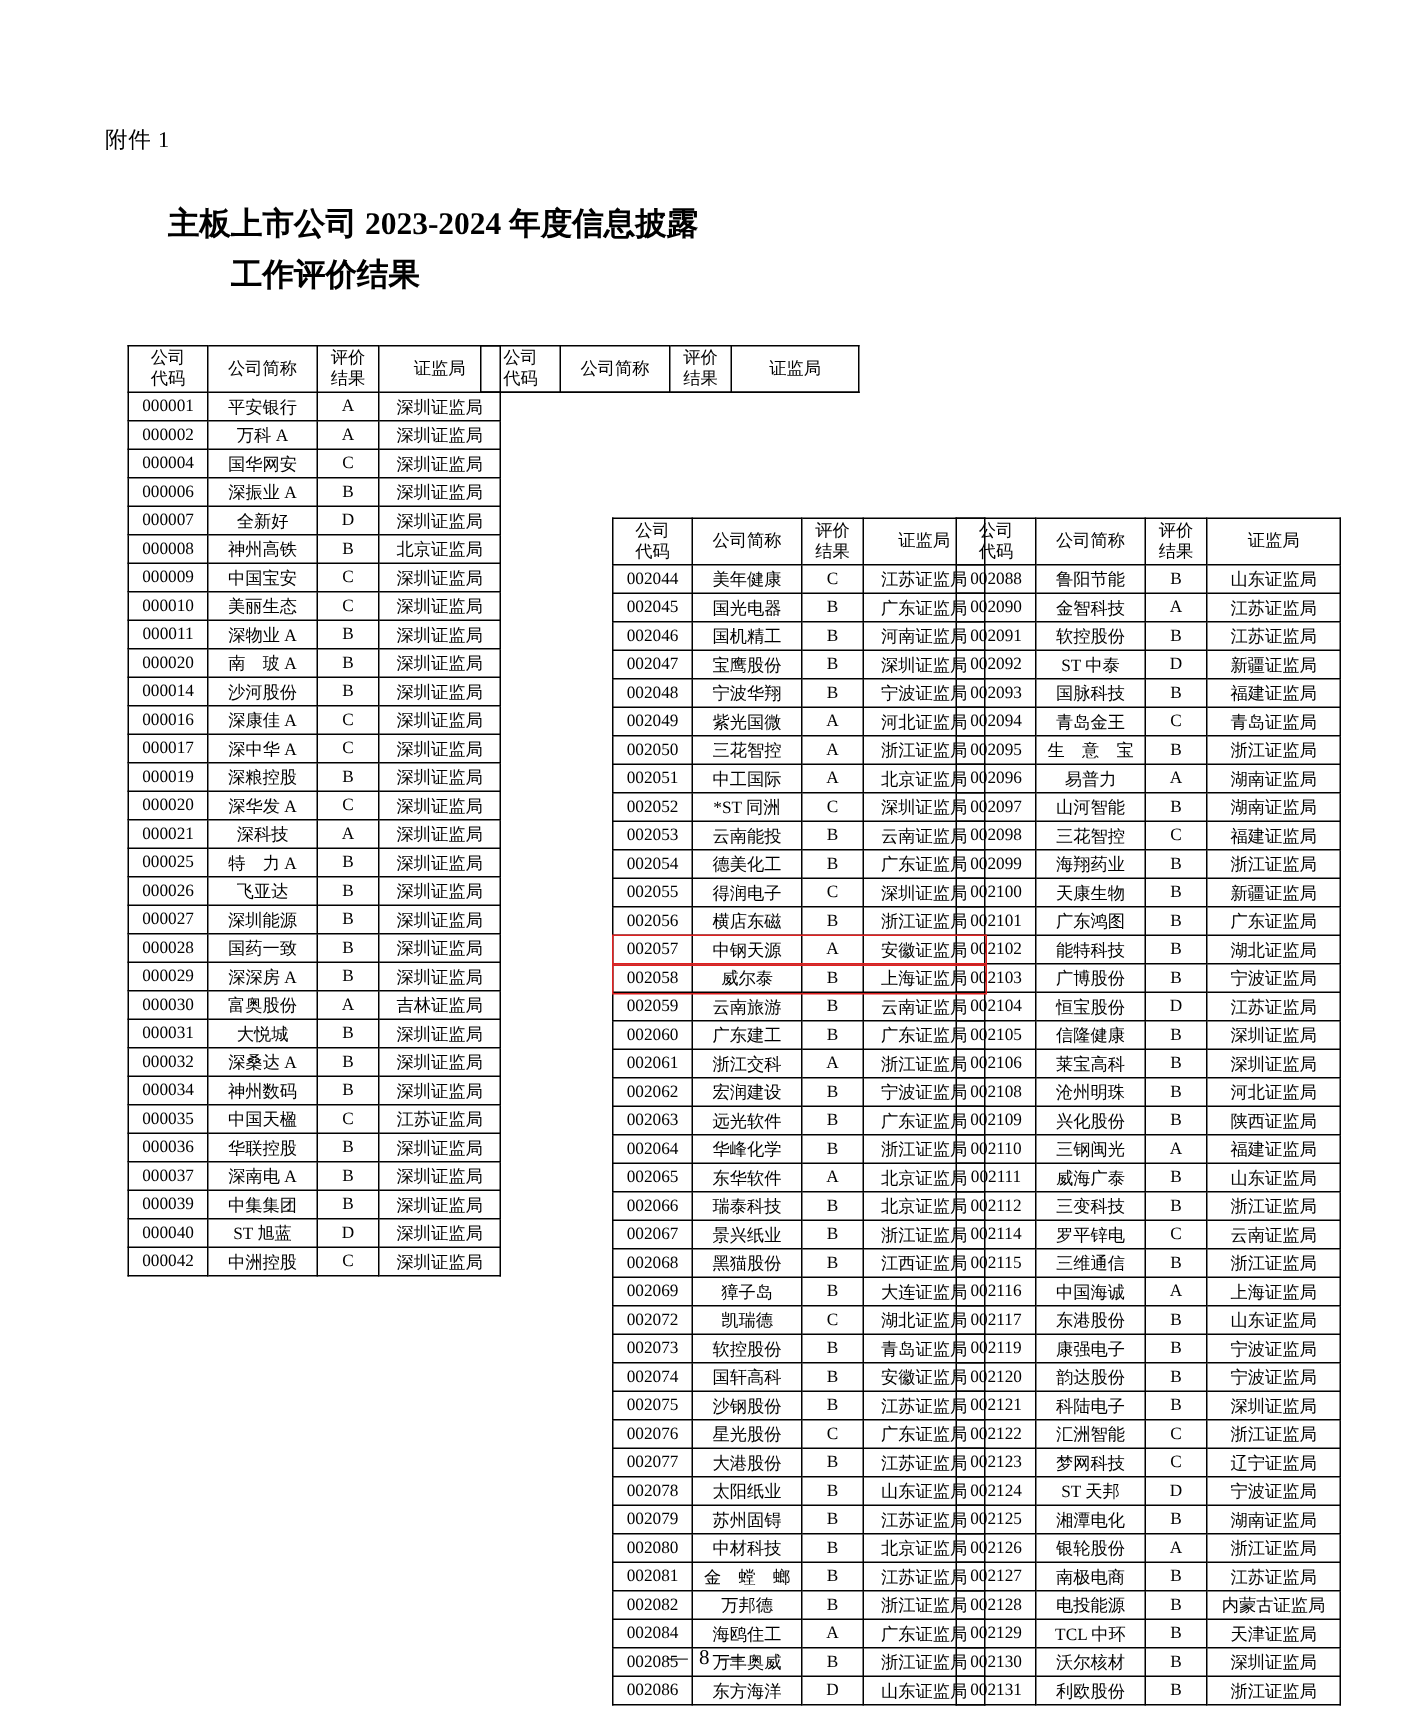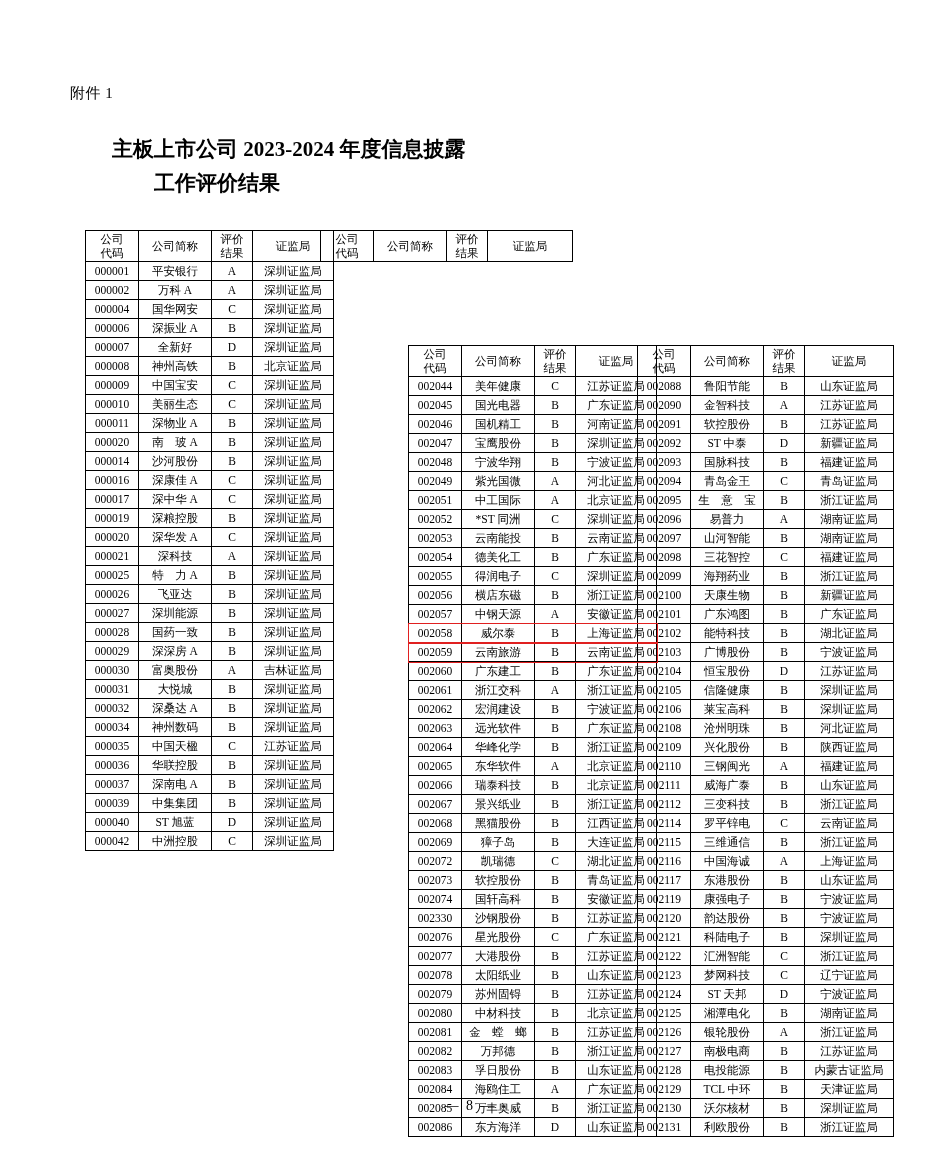--- a/index.html
+++ b/index.html
@@ -581,20 +581,26 @@
           <td class="c-res">B</td>
           <td class="c-bur">宁波证监局</td>
         </tr>
         <tr>
           <td class="c-code">002049</td>
           <td class="c-name">紫光国微</td>
           <td class="c-res">A</td>
           <td class="c-bur">河北证监局</td>
         </tr>
         <tr>
+          <td class="c-code">002050</td>
+          <td class="c-name">三花智控</td>
+          <td class="c-res">A</td>
+          <td class="c-bur">浙江证监局</td>
+        </tr>
+        <tr>
           <td class="c-code">002051</td>
           <td class="c-name">中工国际</td>
           <td class="c-res">A</td>
           <td class="c-bur">北京证监局</td>
         </tr>
         <tr>
           <td class="c-code">002052</td>
           <td class="c-name">*ST 同洲</td>
           <td class="c-res">C</td>
           <td class="c-bur">深圳证监局</td>
@@ -713,21 +719,21 @@
           <td class="c-res">B</td>
           <td class="c-bur">青岛证监局</td>
         </tr>
         <tr>
           <td class="c-code">002074</td>
           <td class="c-name">国轩高科</td>
           <td class="c-res">B</td>
           <td class="c-bur">安徽证监局</td>
         </tr>
         <tr>
-          <td class="c-code">002330</td>
+          <td class="c-code">002075</td>
           <td class="c-name">沙钢股份</td>
           <td class="c-res">B</td>
           <td class="c-bur">江苏证监局</td>
         </tr>
         <tr>
           <td class="c-code">002076</td>
           <td class="c-name">星光股份</td>
           <td class="c-res">C</td>
           <td class="c-bur">广东证监局</td>
         </tr>
@@ -759,26 +765,20 @@
           <td class="c-code">002081</td>
           <td class="c-name">金　螳　螂</td>
           <td class="c-res">B</td>
           <td class="c-bur">江苏证监局</td>
         </tr>
         <tr>
           <td class="c-code">002082</td>
           <td class="c-name">万邦德</td>
           <td class="c-res">B</td>
           <td class="c-bur">浙江证监局</td>
-        </tr>
-        <tr>
-          <td class="c-code">002083</td>
-          <td class="c-name">孚日股份</td>
-          <td class="c-res">B</td>
-          <td class="c-bur">山东证监局</td>
         </tr>
         <tr>
           <td class="c-code">002084</td>
           <td class="c-name">海鸥住工</td>
           <td class="c-res">A</td>
           <td class="c-bur">广东证监局</td>
         </tr>
         <tr>
           <td class="c-code">002085</td>
           <td class="c-name">万丰奥威</td>

